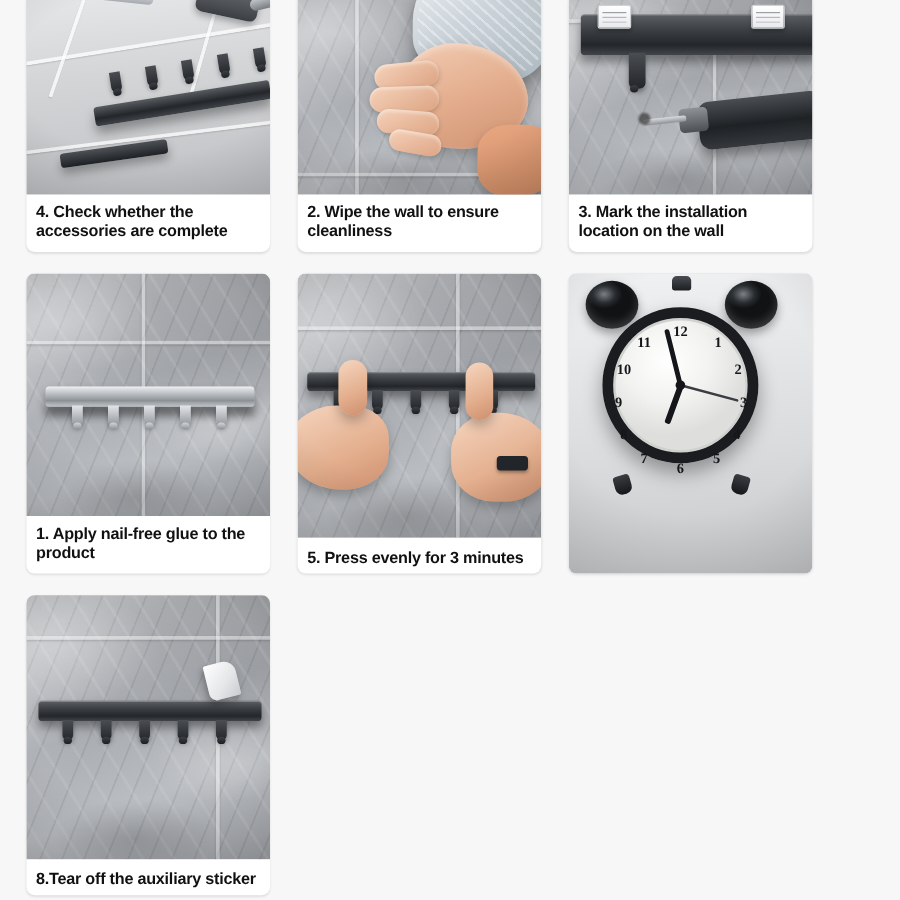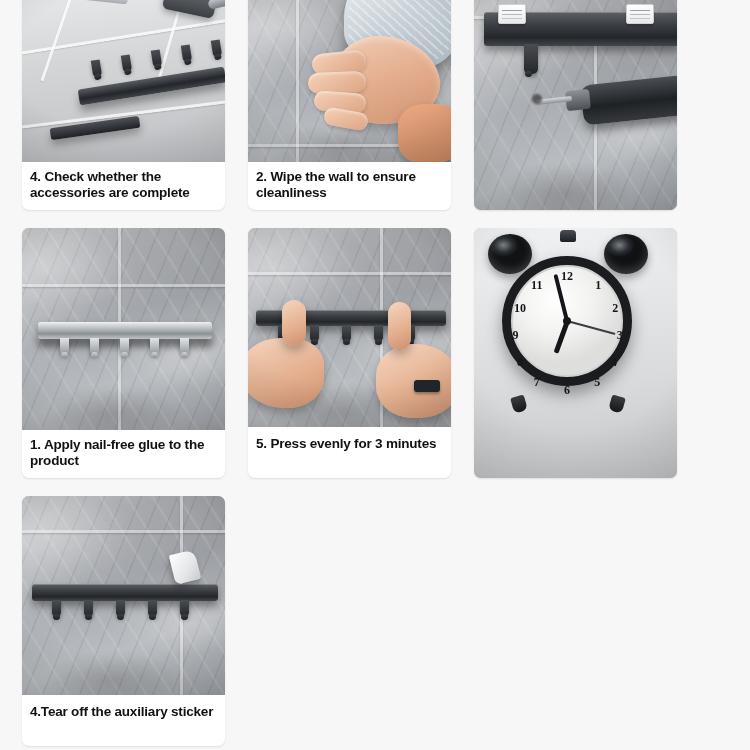--- a/index.html
+++ b/index.html
@@ -46,21 +46,21 @@
   }
   .caption {
     flex: 0 0 auto;
     padding: 7px 8px 9px 8px;
     font-size: 13.5px;
     font-weight: bold;
     line-height: 1.18;
     color: #111111;
     letter-spacing: -0.2px;
   }
-  .cap-1line { padding-top: 9px; padding-bottom: 26px; }
+  .cap-1line { padding-top: 9px; padding-bottom: 5px; }
 
   
   .tilewall {
     position: absolute;
     inset: 0;
     background:
       linear-gradient(120deg, rgba(255,255,255,0.20) 0%, rgba(255,255,255,0) 38%),
       linear-gradient(200deg, rgba(0,0,0,0.14) 0%, rgba(0,0,0,0) 55%),
       linear-gradient(160deg, #c7c9cc 0%, #a9acb1 45%, #babdc1 70%, #9ea1a6 100%);
   }
@@ -400,20 +400,21 @@
           </div>
         <div class="hook" style="left:50px;top:50px;width:14px;height:30px;"></div>
 
         <div class="drill-body" style="left:108px;top:86px;width:108px;height:40px;transform:rotate(-6deg);"></div>
         <div class="drill-chuck" style="left:92px;top:96px;width:24px;height:20px;transform:rotate(-6deg);"></div>
         <div class="drill-bit" style="left:62px;top:104px;width:36px;transform:rotate(-6deg);"></div>
         <div style="position:absolute;left:58px;top:100px;width:10px;height:10px;border-radius:50%;background:rgba(20,20,20,.55);filter:blur(1px);"></div>
         <div class="vign"></div>
         <div class="wm"></div>
       </div>
+      <div class="caption">3. Mark the installation location on the wall</div>
     </div>
 
     <div class="card">
       <div class="photo">
         <div class="tilewall marble"></div>
         <div class="grout-h" style="top:56px;"></div>
         <div class="grout-v" style="left:96px;"></div>
         <div class="rail silver" style="left:16px;top:94px;width:174px;height:17px;"></div>
         <div style="position:absolute;left:16px;top:111px;width:174px;height:9px;background:rgba(0,0,0,.22);filter:blur(3px);"></div>
         <div class="hook silver" style="left:38px;top:110px;"></div>
@@ -491,18 +492,18 @@
         <div class="rail" style="left:10px;top:88px;width:186px;height:17px;"></div>
         <div class="hook" style="left:30px;top:104px;"></div>
         <div class="hook" style="left:62px;top:104px;"></div>
         <div class="hook" style="left:94px;top:104px;"></div>
         <div class="hook" style="left:126px;top:104px;"></div>
         <div class="hook" style="left:158px;top:104px;"></div>
         <div class="peel" style="left:150px;top:56px;"></div>
         <div class="vign"></div>
         <div class="wm"></div>
       </div>
-      <div class="caption cap-1line">4.Tear off the auxiliary sticker</div>
+      <div class="caption cap-1line">8.Tear off the auxiliary sticker</div>
     </div>
 
 
   </div>
 </div>
 
 </body></html>

